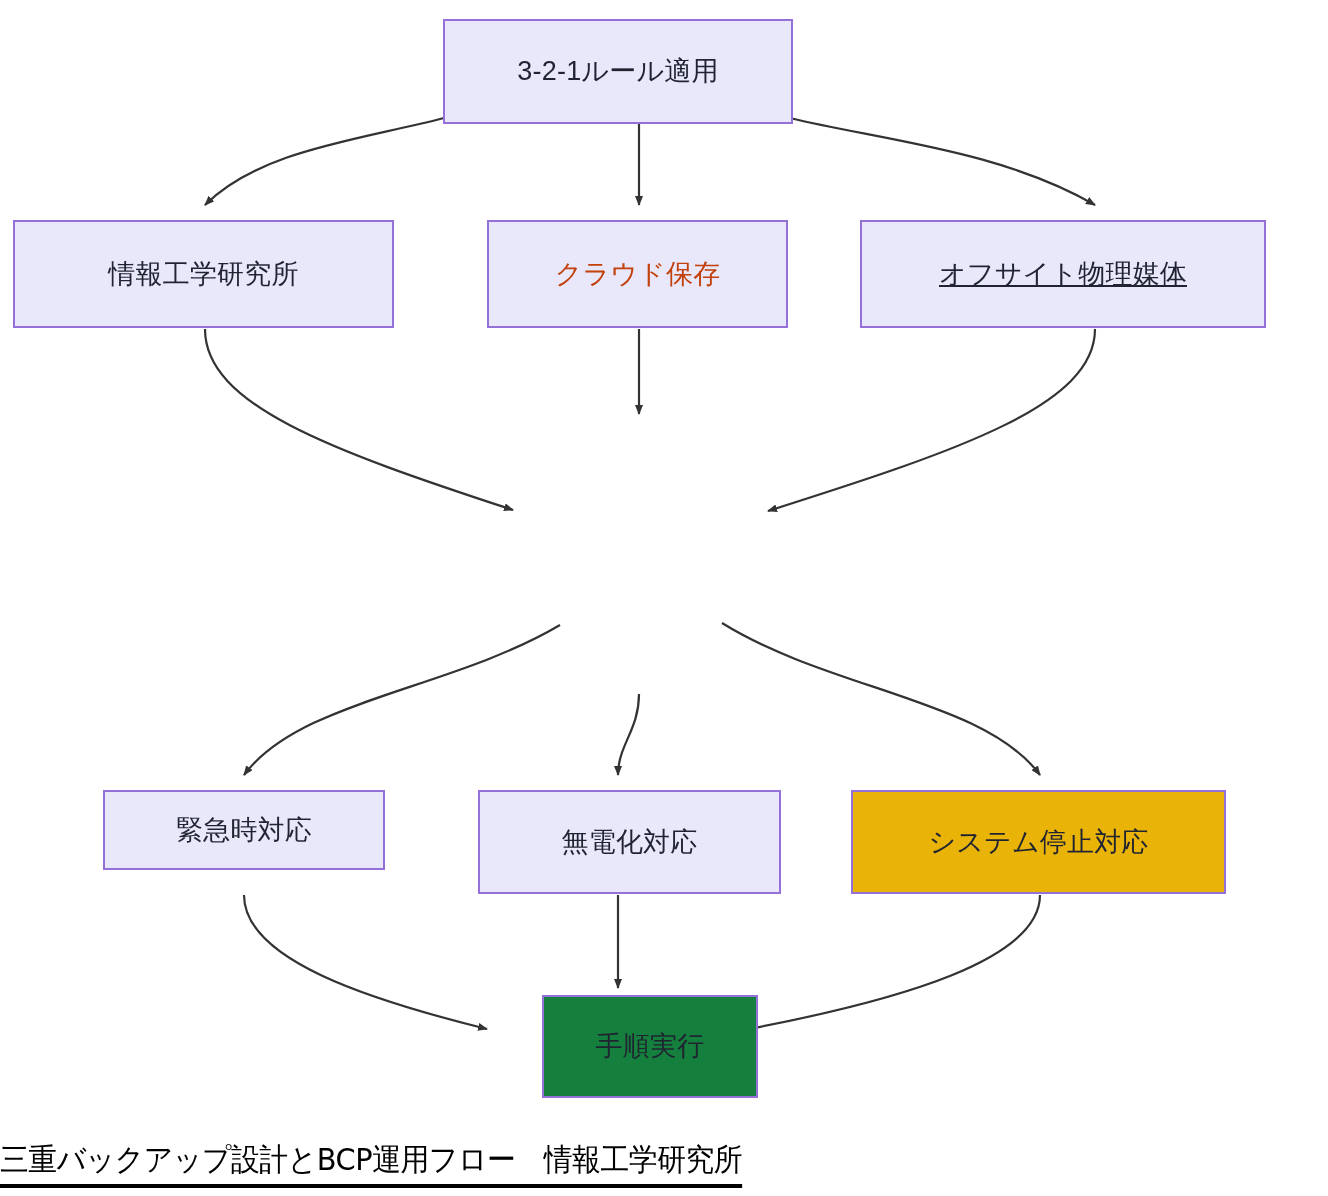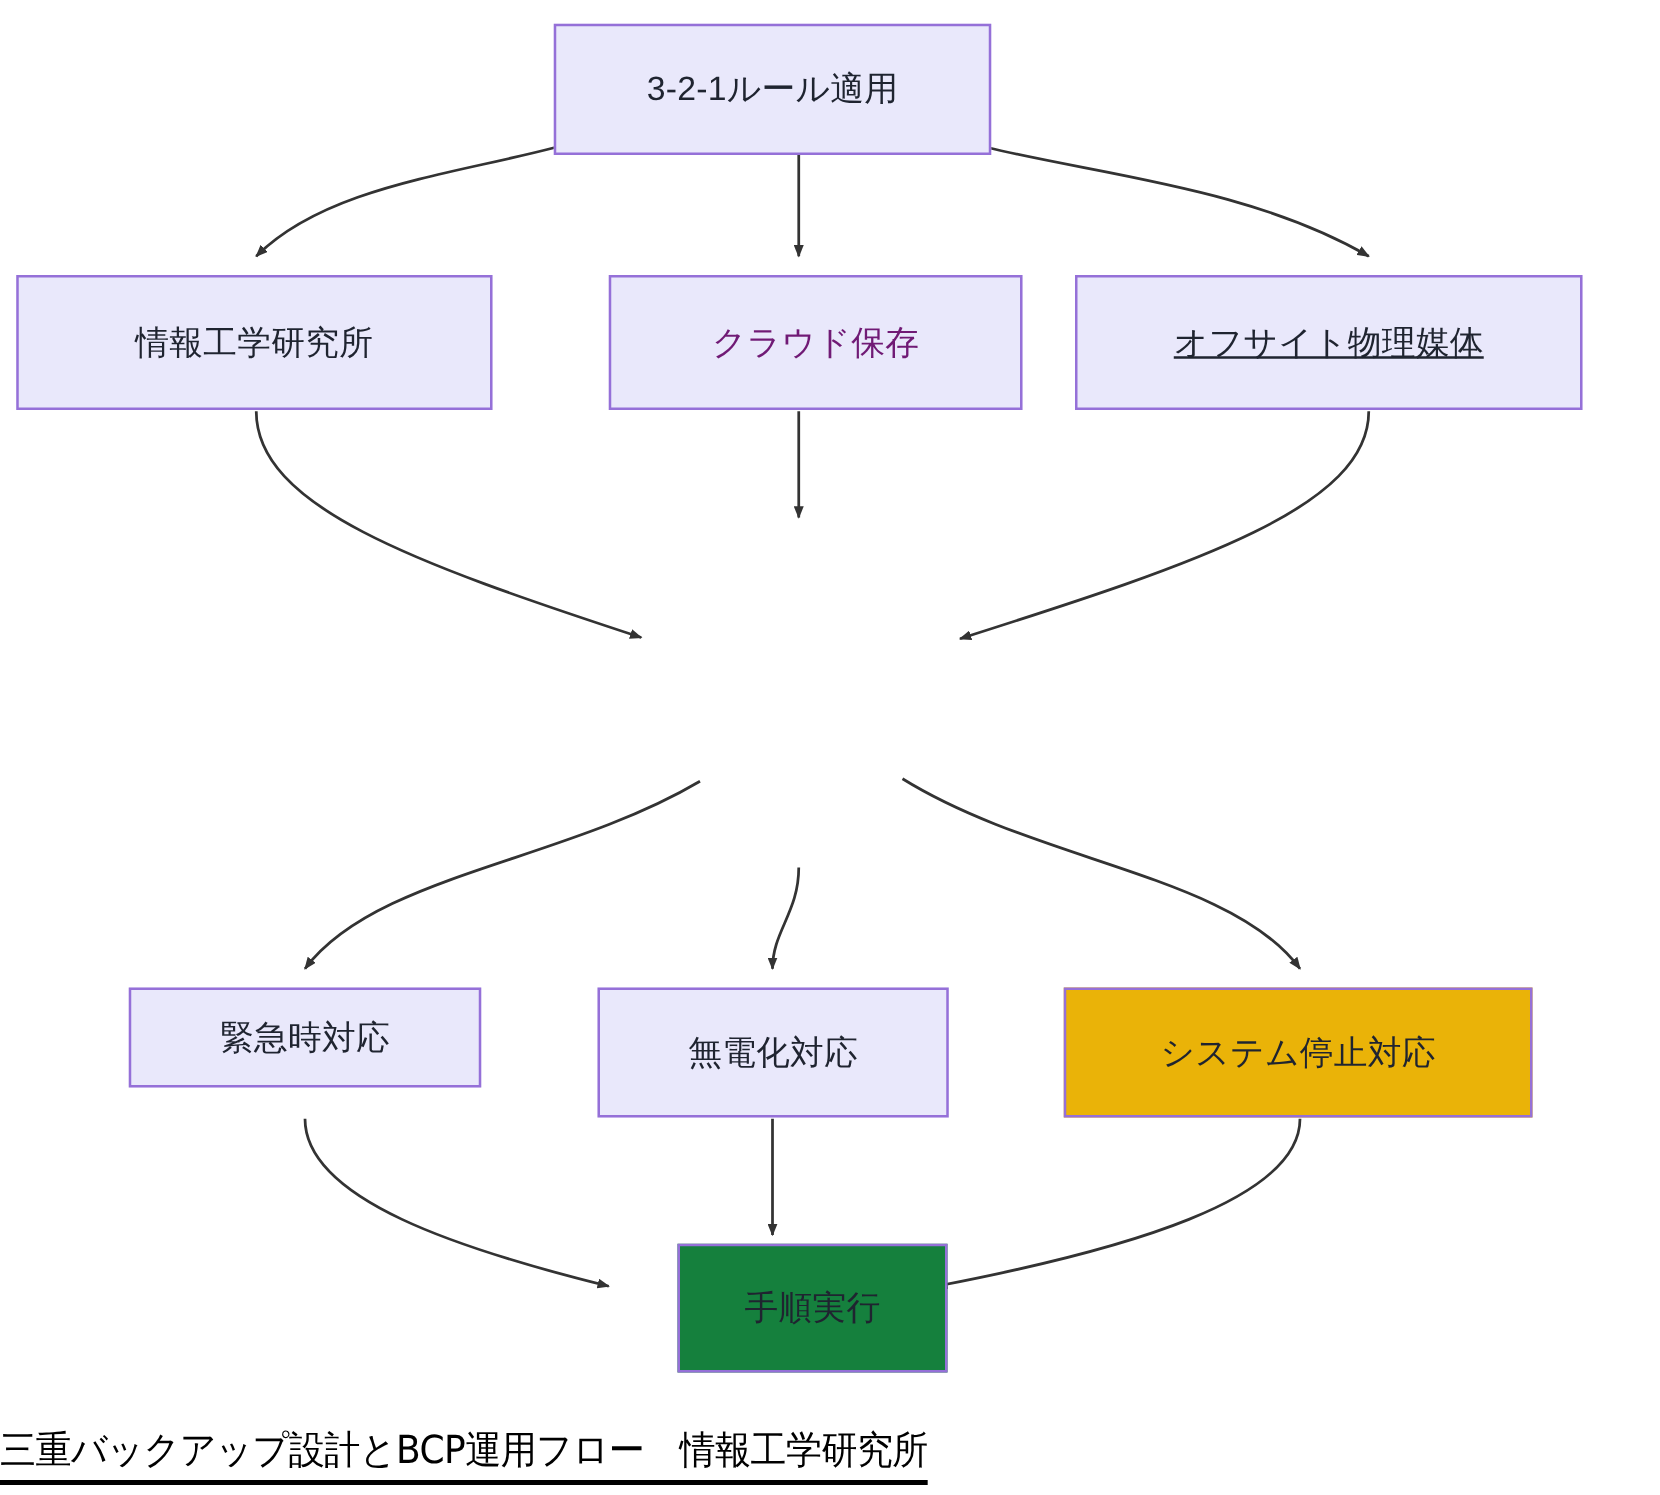--- a/index.html
+++ b/index.html
@@ -126,34 +126,34 @@
   </svg>
 
   <div class="node" style="left: 443px; top: 19px; width: 350px; height: 105px; background: rgb(233, 232, 251); border-color: rgb(149, 112, 216); color: rgb(31, 36, 48); text-align: center;">
     <span class="node-label">3-2-1ルール適用</span>
   </div>
 
   <div class="node" style="left: 13px; top: 220px; width: 381px; height: 108px; background: rgb(233, 232, 251); border-color: rgb(149, 112, 216); color: rgb(31, 36, 48);">
     <span class="node-label">情報工学研究所</span>
   </div>
 
-  <div class="node" style="left: 487px; top: 220px; width: 331px; height: 108px; background: rgb(233, 232, 251); border-color: rgb(149, 112, 216); color: #701a75;">
+  <div class="node" style="left: 487px; top: 220px; width: 301px; height: 108px; background: rgb(233, 232, 251); border-color: rgb(149, 112, 216); color: #c2410c;">
     <span class="node-label">クラウド保存</span>
   </div>
 
   <div class="node" style="left: 860px; top: 220px; width: 406px; height: 108px; background: rgb(233, 232, 251); border-color: rgb(149, 112, 216); color: rgb(31, 36, 48); text-decoration: underline;">
     <span class="node-label">オフサイト物理媒体</span>
   </div>
 
 
   <div class="node" style="left: 103px; top: 790px; width: 282px; height: 80px; background: rgb(233, 232, 251); border-color: rgb(149, 112, 216); color: rgb(31, 36, 48);">
     <span class="node-label">緊急時対応</span>
   </div>
 
-  <div class="node" style="left: 478px; top: 790px; width: 281px; height: 104px; background: rgb(233, 232, 251); border-color: rgb(149, 112, 216); color: rgb(31, 36, 48);">
+  <div class="node" style="left: 478px; top: 790px; width: 303px; height: 104px; background: rgb(233, 232, 251); border-color: rgb(149, 112, 216); color: rgb(31, 36, 48);">
     <span class="node-label">無電化対応</span>
   </div>
 
   <div class="node" style="left: 851px; top: 790px; width: 375px; height: 104px; background: #eab308; border-color: rgb(149, 112, 216); color: rgb(31, 36, 48);">
     <span class="node-label">システム停止対応</span>
   </div>
 
   <div class="node" style="left: 494px; top: 995px; width: 216px; height: 103px; background: #15803d; border-color: rgb(149, 112, 216); color: rgb(31, 36, 48); margin-left: 48px;">
     <span class="node-label">手順実行</span>
   </div>

